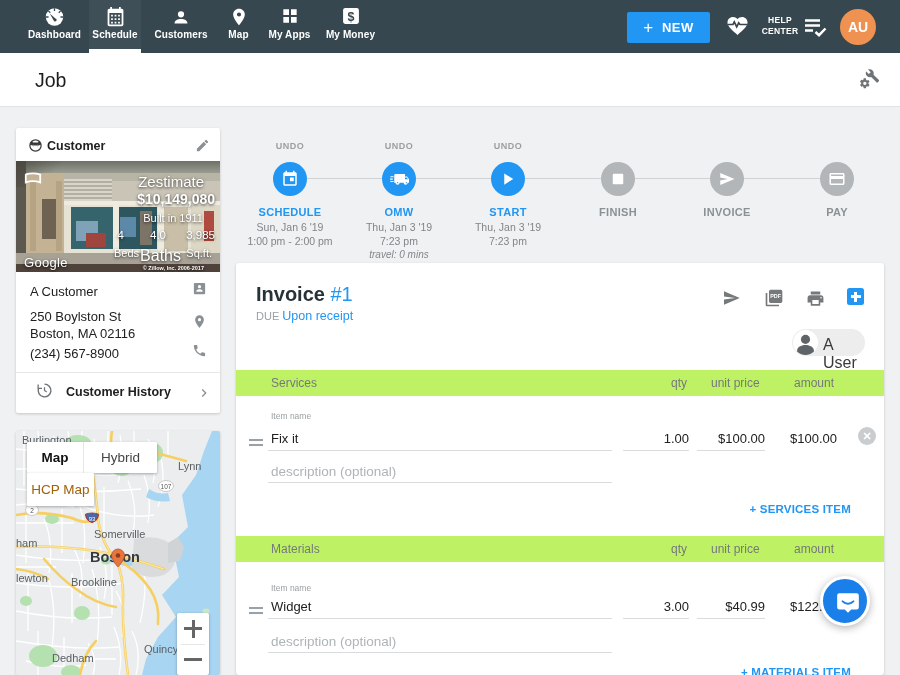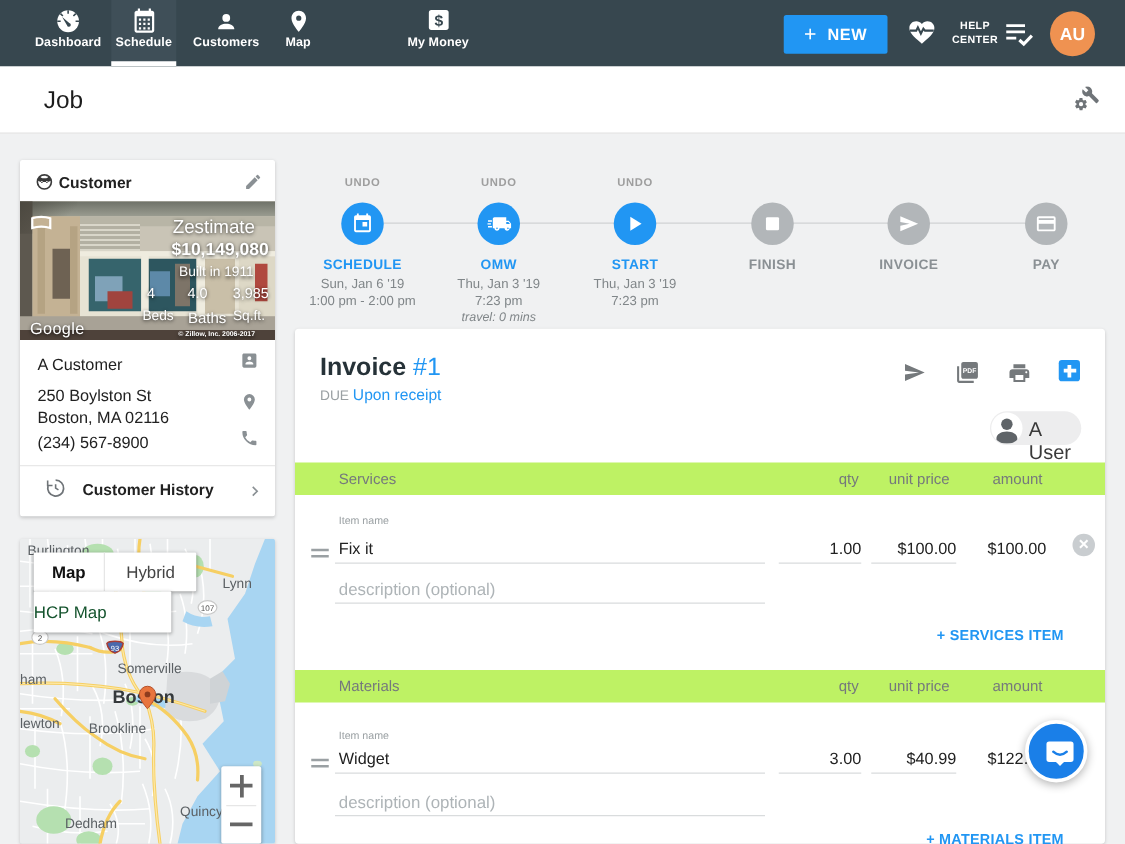--- a/index.html
+++ b/index.html
@@ -89,20 +89,26 @@
     <div class="ic"><svg width="22" height="22" viewBox="0 0 24 24" fill="#fff">
           <path d="M12 5.7a3.4 3.4 0 110 6.8 3.4 3.4 0 010-6.8zM5 18.4c.3-2.7 3.4-4.3 7-4.3s6.7 1.6 7 4.3v.6H5v-.6z"></path>
         </svg></div>
     <div class="lb">Customers</div>
   </div>
   <div class="tab" style="left:217px; width:43px;">
     <div class="ic"><svg width="20" height="22" viewBox="0 0 24 24" fill="#fff">
           <path d="M12 2C8.1 2 5 5.1 5 9c0 5.2 7 13 7 13s7-7.8 7-13c0-3.9-3.1-7-7-7zm0 4.5a2.5 2.5 0 110 5 2.5 2.5 0 010-5z"></path>
         </svg></div>
     <div class="lb">Map</div>
+  </div>
+  <div class="tab" style="left:264px; width:51px;">
+    <div class="ic"><svg width="20" height="20" viewBox="0 0 24 24" fill="#fff">
+          <path d="M4 4h6.8v6.8H4zM13.2 4H20v6.8h-6.8zM4 13.2h6.8V20H4zM13.2 13.2H20V20h-6.8z"></path>
+        </svg></div>
+    <div class="lb">My Apps</div>
   </div>
   <div class="tab" style="left:319px; width:63px;">
     <div class="ic"><svg width="20" height="20" viewBox="0 0 24 24">
           <rect x="2.5" y="2.5" width="19" height="19" rx="2.5" fill="#fff"></rect>
           <text x="12" y="17.5" font-size="15" font-weight="bold" fill="#37474f" text-anchor="middle" font-family="Liberation Sans">$</text>
         </svg></div>
     <div class="lb">My Money</div>
   </div>
 
   <div class="newbtn"><span style="font-size:17px; font-weight:normal; vertical-align:-1px;">+</span>&nbsp;&nbsp;NEW</div>
@@ -174,21 +180,21 @@
 
     <svg class="abs" style="left:8px; top:10px;" width="18" height="15" viewBox="0 0 30 22" fill="none" stroke="#fff" stroke-width="3">
         <path d="M3 4.5C7 3 11 2.5 15 2.5S23 3 27 4.5v13c-4-1.5-8-2-12-2s-8 .5-12 2v-13z"></path>
       </svg>
     <div class="pht" style="right:16px; top:12px; font-size:15px;">Zestimate</div>
     <div class="pht" style="right:5px; top:30px; font-size:14px; font-weight:bold;">$10,149,080</div>
     <div class="pht" style="right:17px; top:51px; font-size:11px;">Built in 1911</div>
     <div class="pht" style="right:96px; top:68px; font-size:11.5px;">4</div>
     <div class="pht" style="right:81px; top:86px; font-size:11px;">Beds</div>
     <div class="pht" style="right:54px; top:68px; font-size:11.5px;">4.0</div>
-    <div class="pht" style="right:39px; top:86px; font-size:12px;">Baths</div>
+    <div class="pht" style="right:39px; top:86px; font-size:16px;">Baths</div>
     <div class="pht" style="right:5px; top:68px; font-size:11.5px;">3,985</div>
     <div class="pht" style="right:8px; top:86px; font-size:11px;">Sq.ft.</div>
     <div class="pht" style="left:8px; top:94px; font-size:13px; letter-spacing:0.3px; text-align:left;">Google</div>
     <div class="pht" style="right:16px; top:104px; font-size:5.5px; font-weight:bold;">© Zillow, Inc. 2006-2017</div>
   </div>
 
   <div class="cc-row" style="top:156px;">A Customer</div>
   <svg class="cc-ic" style="top:153px;" viewBox="0 0 24 24" fill="#8a9094">
       <path d="M19 3H5c-1.1 0-2 .9-2 2v14c0 1.1.9 2 2 2h14c1.1 0 2-.9 2-2V5c0-1.1-.9-2-2-2zm-7 3.5a2.5 2.5 0 110 5 2.5 2.5 0 010-5zM17 17H7v-1.2c0-1.7 3.3-2.6 5-2.6s5 .9 5 2.6V17z"></path>
     </svg>
@@ -333,21 +339,21 @@
 
   <g transform="translate(102,127)">
     <path d="M0 -9 a6.5 6.5 0 016.5 6.5 c0 4.5-6.5 11.5-6.5 11.5 s-6.5-7-6.5-11.5 A6.5 6.5 0 010 -9z" fill="#e8753e" stroke="#b5502a" stroke-width="0.8"></path>
     <circle cx="0" cy="-2.5" r="2.3" fill="#8e3c1e"></circle>
   </g>
 </svg>
   
   <div class="abs" style="left:11px; top:11px; width:130px; height:31px; background:#fff; box-shadow:0 1px 3px rgba(0,0,0,0.3); border-radius:1px;"></div>
   <div class="abs" style="left:11px; top:11px; width:56px; height:31px; font-size:13.5px; font-weight:bold; color:#111; text-align:center; line-height:31px;">Map</div>
   <div class="abs" style="left:67px; top:11px; width:74px; height:31px; font-size:13.5px; color:#444; text-align:center; line-height:31px; border-left:1px solid #e6e6e6;">Hybrid</div>
-  <div class="abs" style="left:11px; top:42px; width:110px; height:33px; background:#fff; box-shadow:0 1px 3px rgba(0,0,0,0.3); font-size:13.5px; color:#14532d; line-height:33px; border-radius:1px;">HCP Map</div>
+  <div class="abs" style="left:11px; top:42px; width:67px; height:33px; background:#fff; box-shadow:0 1px 3px rgba(0,0,0,0.3); font-size:13.5px; color:#a16207; text-align:center; line-height:33px; border-radius:1px;">HCP Map</div>
   
   <div class="abs" style="left:161px; top:182px; width:32px; height:62px; background:#fff; box-shadow:0 1px 3px rgba(0,0,0,0.3); border-radius:2px;">
     <div class="abs" style="left:7px; top:14px; width:18px; height:3px; background:#666;"></div>
     <div class="abs" style="left:14.5px; top:6.5px; width:3px; height:18px; background:#666;"></div>
     <div class="abs" style="left:4px; top:31px; width:24px; height:1px; background:#e6e6e6;"></div>
     <div class="abs" style="left:7px; top:45px; width:18px; height:3px; background:#666;"></div>
   </div>
 </div>
 
 <div class="tl-line" style="left:307px; width:513px;"></div>

